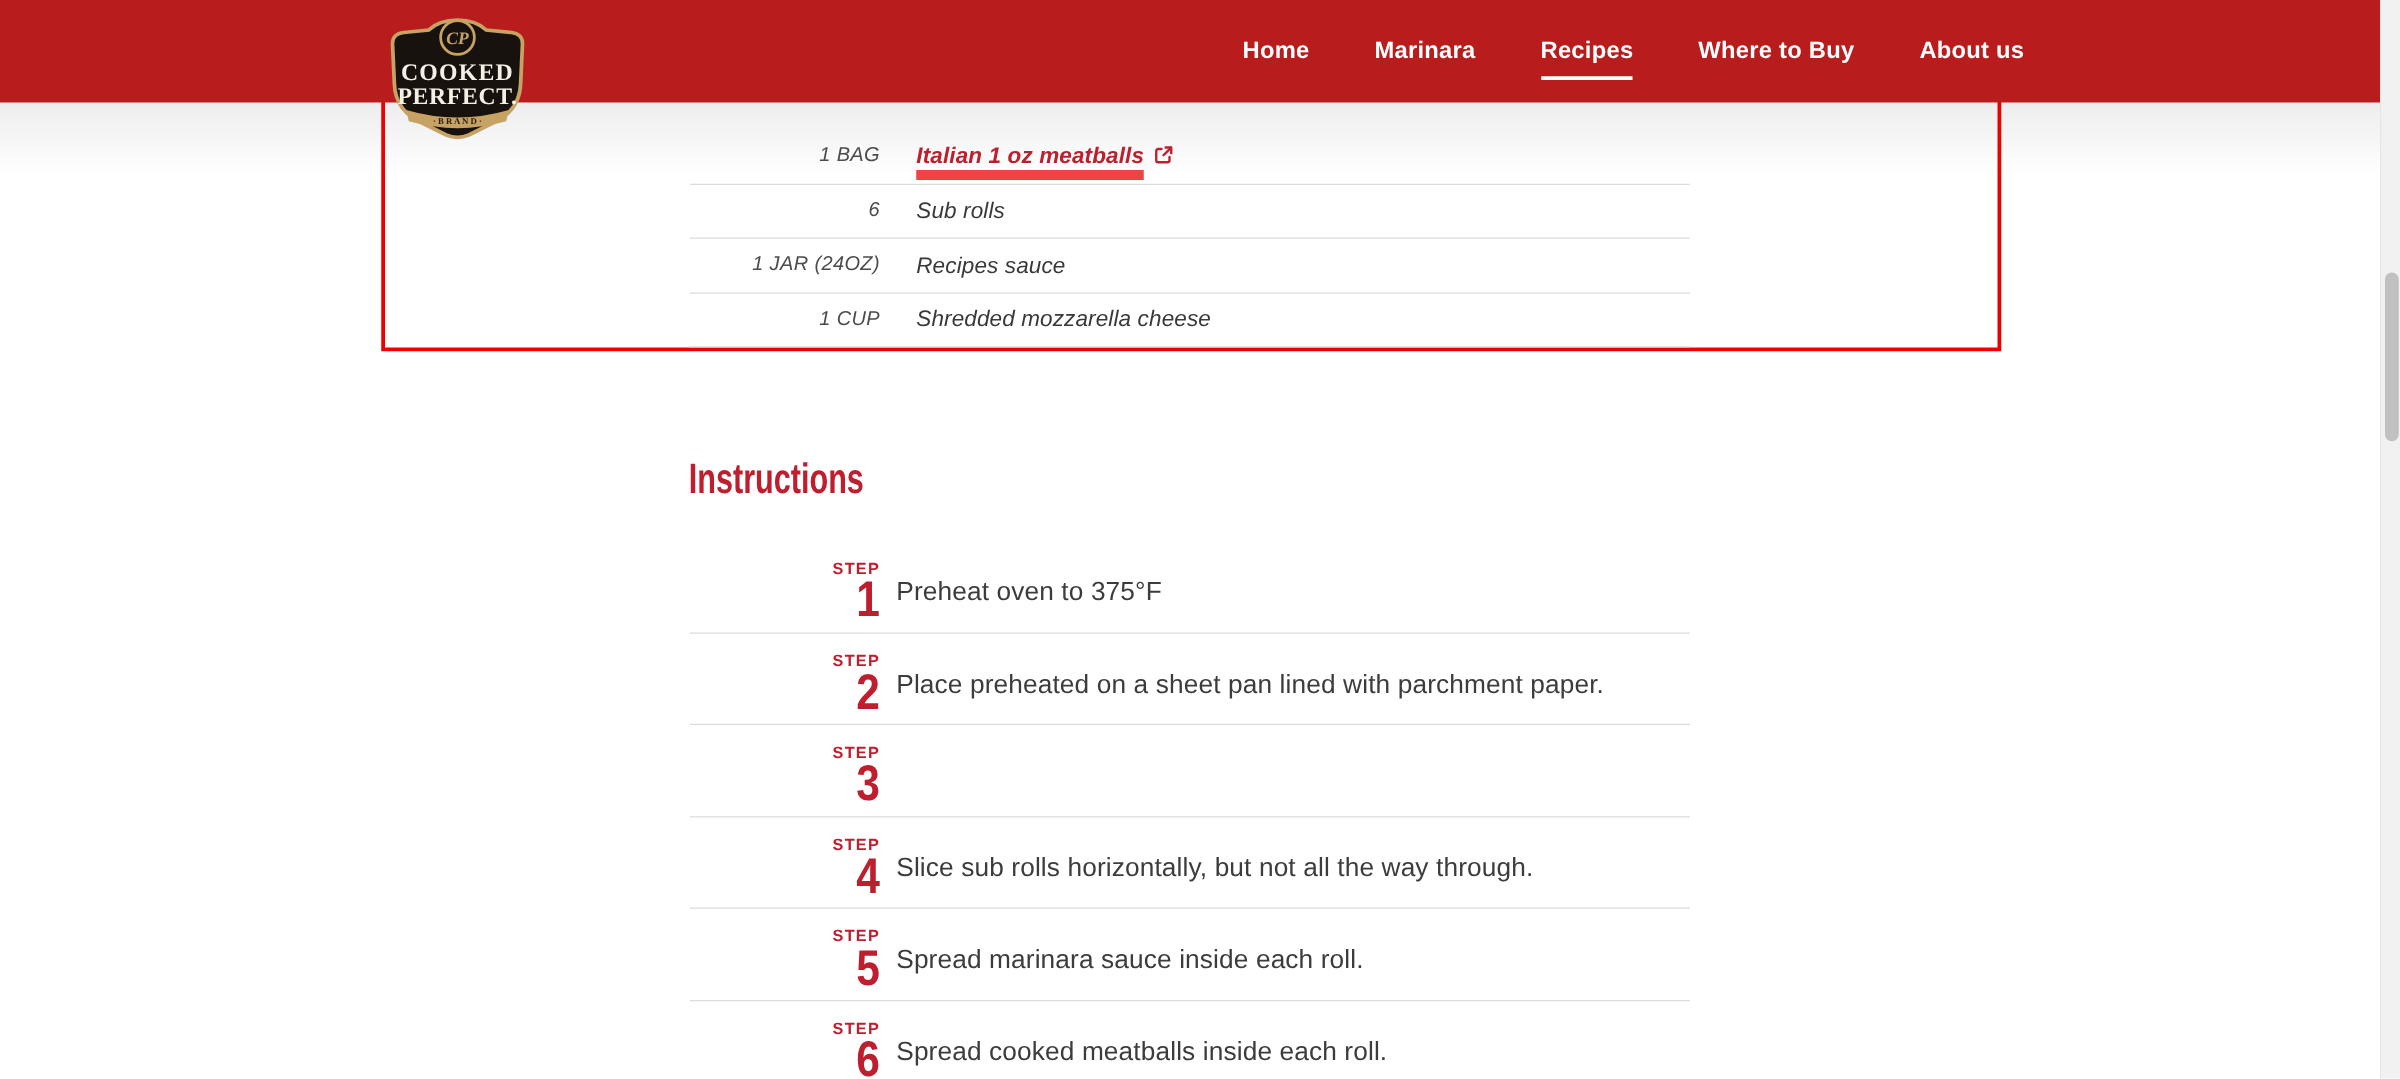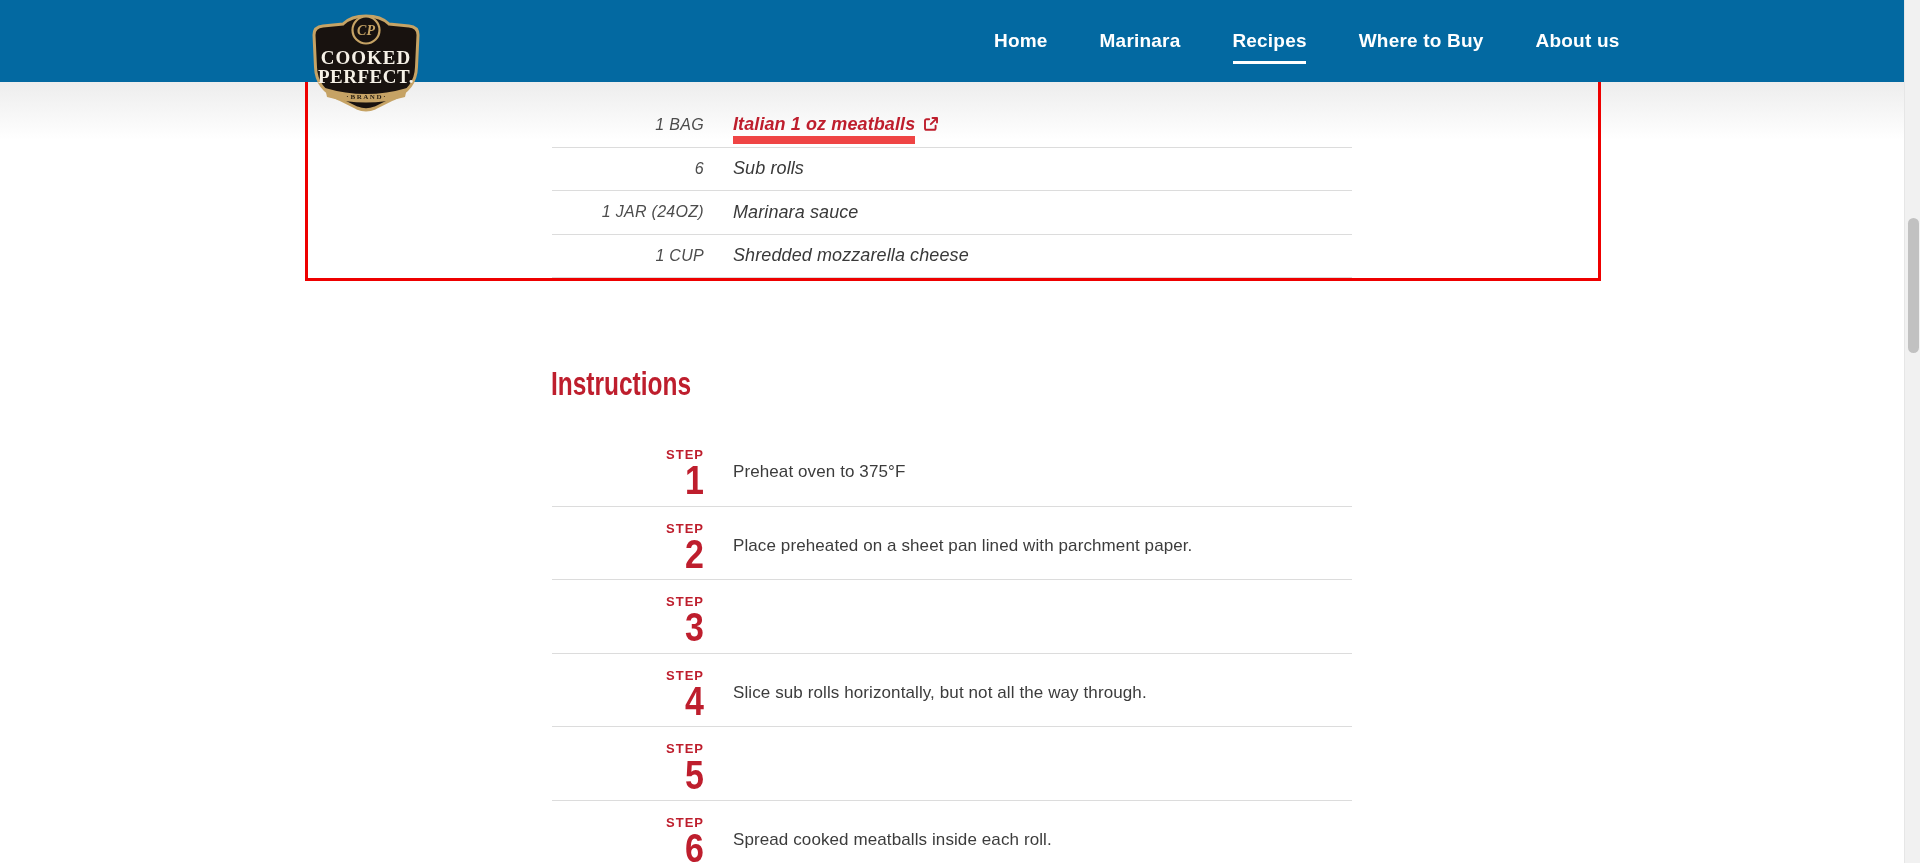--- a/index.html
+++ b/index.html
@@ -1,21 +1,21 @@
 <!DOCTYPE html>
 <html><head>
 <meta charset="utf-8">
 <style>
   * { margin:0; padding:0; box-sizing:border-box; }
   html,body { width:1920px; height:863px; overflow:hidden; background:#fff;
     font-family:"Liberation Sans", sans-serif; position:relative; }
 
   
   .header { position:absolute; left:0; top:0; width:1904px; height:82px;
-    background:#0369a1; z-index:5; }
+    background:#b91c1c; z-index:5; }
   .nav { position:absolute; left:994px; top:0; height:82px; display:flex;
     align-items:center; gap:52px; }
   .nav-item { color:#fff; font-size:19px; font-weight:bold; letter-spacing:0.2px;
     position:relative; white-space:nowrap; cursor:pointer; }
   .nav-item.active::after { content:""; position:absolute; left:1px; right:1px;
     bottom:-12px; height:3px; background:#fff; }
 
   .logo { position:absolute; left:303px; top:9px; width:126px; height:105px;
     z-index:6; cursor:pointer; }
 
@@ -43,21 +43,21 @@
     transform:scaleX(0.72); transform-origin:left center; white-space:nowrap; }
   .steps { position:absolute; left:552px; top:433px; width:800px; z-index:2; }
   .step { display:flex; height:73.6px; border-bottom:1px solid #dcdcdc; }
   .step:last-child { border-bottom:1px solid #dcdcdc; }
   .step-left { width:152px; text-align:right; padding-top:15px; }
   .step-label { display:block; font-size:13px; font-weight:bold; color:#be1e2d;
     letter-spacing:1px; line-height:1.1; }
   .step-num { display:block; font-size:40px; font-weight:bold; color:#be1e2d;
     line-height:0.85; margin-top:1px; transform:scaleX(0.85);
     transform-origin:right top; }
-  .step-text { margin-left:29px; padding-top:29px; font-size:17px; color:#3c3c3c;
+  .step-text { margin-left:13px; padding-top:29px; font-size:21px; color:#3c3c3c;
     letter-spacing:0.1px; }
 
   
   .scrollbar-track { position:absolute; right:0; top:0; width:16px; height:863px;
     background:#f1f1f1; border-left:1px solid #e6e6e6; z-index:10; }
   .scrollbar-thumb { position:absolute; left:2.5px; top:218px; width:11px;
     height:135px; background:#c1c1c1; border-radius:6px; }
 </style>
 </head>
 <body>
@@ -78,21 +78,21 @@
         </svg>
       </span>
     </div>
   </div>
   <div class="ing-row">
     <div class="qty">6</div>
     <div class="ing-name">Sub rolls</div>
   </div>
   <div class="ing-row">
     <div class="qty">1 JAR (24OZ)</div>
-    <div class="ing-name">Marinara sauce</div>
+    <div class="ing-name">Recipes sauce</div>
   </div>
   <div class="ing-row">
     <div class="qty">1 CUP</div>
     <div class="ing-name">Shredded mozzarella cheese</div>
   </div>
 </div>
 
 <h2 class="instructions-heading">Instructions</h2>
 
 <div class="steps">
@@ -121,20 +121,21 @@
       <span class="step-label">STEP</span>
       <span class="step-num">4</span>
     </div>
     <div class="step-text">Slice sub rolls horizontally, but not all the way through.</div>
   </div>
   <div class="step">
     <div class="step-left">
       <span class="step-label">STEP</span>
       <span class="step-num">5</span>
     </div>
+    <div class="step-text">Spread marinara sauce inside each roll.</div>
   </div>
   <div class="step">
     <div class="step-left">
       <span class="step-label">STEP</span>
       <span class="step-num">6</span>
     </div>
     <div class="step-text">Spread cooked meatballs inside each roll.</div>
   </div>
 </div>
 

